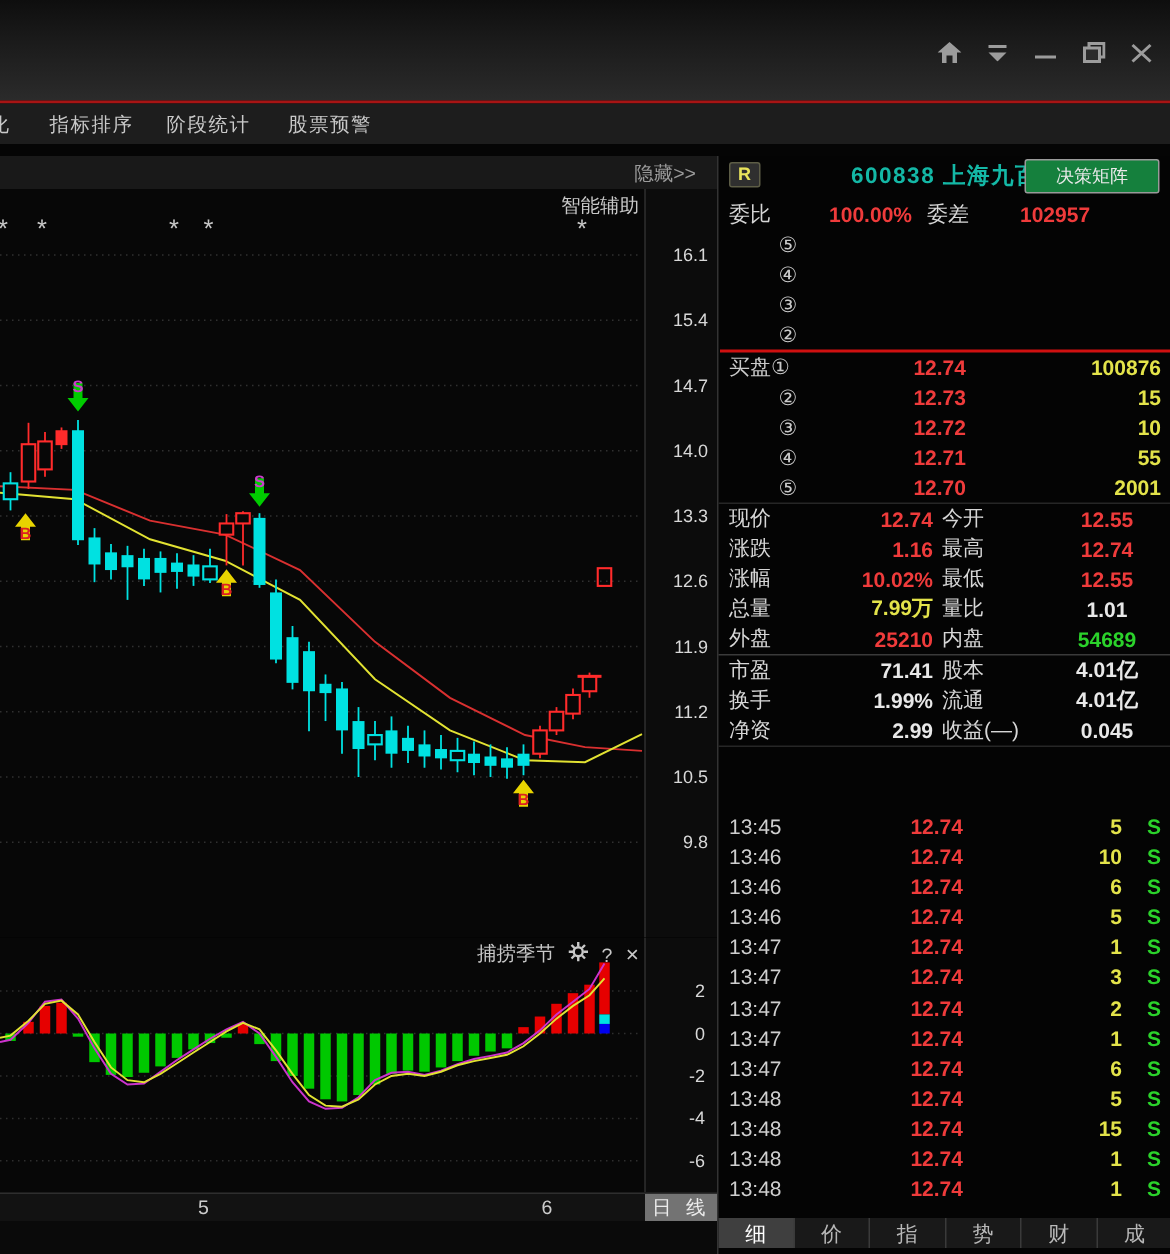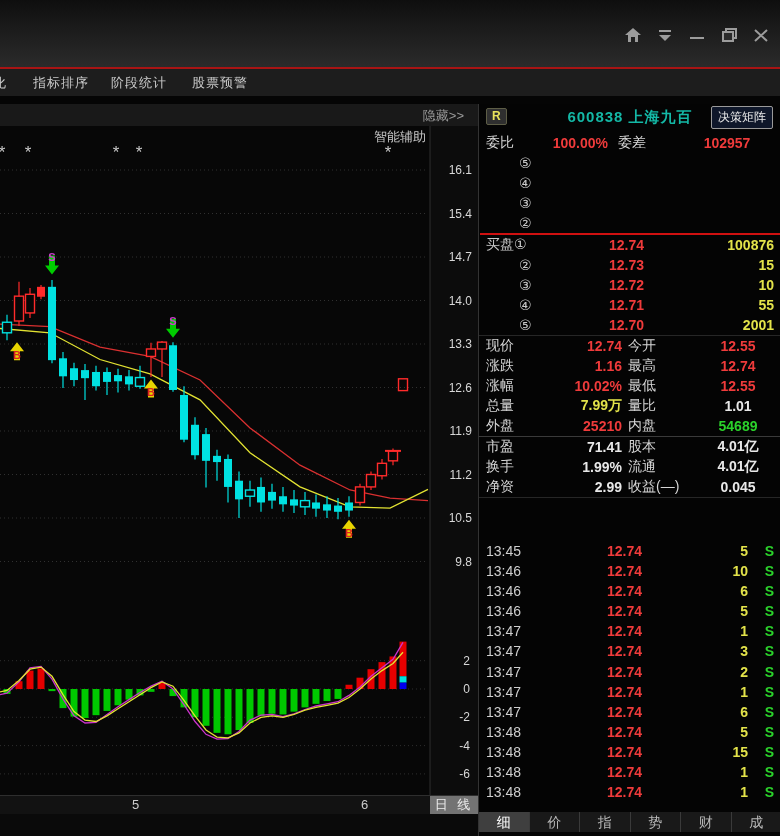--- a/index.html
+++ b/index.html
@@ -31,32 +31,32 @@
     color:#ececec;font-size:13px;text-align:center;line-height:18px;letter-spacing:3px;cursor:pointer;}
   .bottom-fill{position:absolute;left:0;top:814px;width:478px;height:22px;background:#0a0a0a;}
   
   .panel{position:absolute;left:478px;top:104px;width:302px;height:732px;background:#040404;
     border-left:1px solid #333;}
   .p-header{position:relative;height:28px;}
   .r-badge{position:absolute;left:7px;top:4px;padding:0 5px;height:15px;line-height:15px;
     background:#2f2f2f;border:1px solid #5d5d46;color:#e9e45c;font-size:12px;font-weight:bold;border-radius:2px;}
   .p-title{position:absolute;left:0;top:4px;width:100%;text-align:center;color:#14b8a6;
     font-size:15px;font-weight:bold;letter-spacing:1px;}
-  .matrix-btn{position:absolute;right:8px;top:2px;border:1px solid #9a9a9a;background:#0f172a;
-    color:#e8e8e8;font-size:12px;padding:2px 6px;border-radius:2px;cursor:pointer;}
+  .matrix-btn{position:absolute;right:8px;top:2px;border:1px solid #9a9a9a;background:#15803d;
+    color:#e8e8e8;font-size:12px;padding:2px 20px;border-radius:2px;cursor:pointer;}
   .p-tabs{position:relative;height:24px;display:flex;gap:4px;padding-left:4px;align-items:flex-end;}
   .p-tab{width:56px;height:20px;line-height:20px;text-align:center;font-size:13px;color:#9f9f9f;
     background:#1e1e1e;border:1px solid #3c3c3c;border-bottom:none;border-radius:4px 4px 0 0;cursor:pointer;}
   .p-tab.active{background:#454545;color:#f2ee4e;border-color:#777;font-weight:bold;}
   .wrow,.lvl-row,.srow,.trow{display:flex;align-items:center;padding:0 7px;font-size:14px;}
   .wrow{height:21px;}
   .wl{width:34px;color:#d6d6d6;}
   .wv1{width:88px;text-align:right;font-weight:bold;}
   .wl2{width:62px;margin-left:10px;color:#d6d6d6;}
-  .wv2{flex:1;text-align:center;font-weight:bold;}
+  .wv2{flex:1;text-align:left;font-weight:bold;}
   .lvl-block{display:flex;flex-direction:column;}
   .lvl-row{height:20px;}
   .lvl-lbl{width:58px;color:#c9c9c9;}
   .lvl-lbl.circ{padding-left:33px;width:25px;}
   .lvl-price{width:100px;text-align:right;font-weight:bold;}
   .lvl-vol{flex:1;text-align:right;font-weight:bold;}
   .red-div{height:2px;background:#cf1010;margin:0 1px;}
   .stats{border-top:1px solid #262626;border-bottom:1px solid #262626;}
   .srow{height:20px;}
   .srow.divider{border-top:1px solid #3a3a3a;}
@@ -297,20 +297,33 @@
         <rect x="356.5" y="52.68" width="7" height="11.32" fill="#e60000"></rect>
         <rect x="367.5" y="44.19" width="7" height="19.810000000000002" fill="#e60000"></rect>
         <rect x="378.5" y="37.115" width="7" height="26.884999999999998" fill="#e60000"></rect>
         <rect x="389.5" y="31.455" width="7" height="32.545" fill="#e60000"></rect>
         <rect x="399.5" y="16.597499999999997" width="7" height="34.667500000000004" fill="#e60000"></rect>
         <rect x="399.5" y="51.265" width="7" height="6.3675" fill="#00e1e1"></rect>
         <rect x="399.5" y="57.6325" width="7" height="6.3675" fill="#0000ee"></rect>
         <polyline points="0,69.7 7,68.2 19,56.9 30,42.8 41,41.4 52,54.1 63,73.9 74,90.9 85,98.0 96,97.3 107,89.5 118,81.7 129,74.6 140,67.5 151,61.2 162,56.2 173,64.0 184,79.6 195,96.5 206,109.3 217,114.2 228,113.5 239,106.5 250,95.1 261,90.2 272,89.5 283,91.6 294,88.8 305,84.5 316,81.0 327,78.9 338,76.7 349,70.4 360,61.9 371,51.3 382,42.8 393,34.3 403,17.3" fill="none" stroke="#cc33cc" stroke-width="1.3"></polyline>
         <polyline points="0,66.8 7,65.4 19,55.5 30,44.2 41,42.1 52,51.3 63,69.7 74,86.6 85,95.1 96,96.5 107,90.9 118,83.8 129,76.7 140,69.7 151,62.6 162,56.9 173,61.2 184,75.3 195,90.9 206,105.0 217,112.1 228,112.8 239,107.9 250,98.0 261,92.3 272,90.9 283,92.3 294,89.5 305,85.2 316,82.4 327,80.3 338,78.2 349,72.5 360,64.0 371,54.1 382,45.6 393,38.5 403,27.2" fill="none" stroke="#e2e232" stroke-width="1.3"></polyline>
       </svg></div>
+  <div class="ind-header">
+    <span>捕捞季节</span>
+    <span>
+      <svg width="13" height="13" viewBox="0 0 13 13">
+          <g stroke="#c8c8c8" stroke-width="1.6">
+            <circle cx="6.5" cy="6.5" r="3" fill="none"></circle>
+            <path d="M6.5 0 V3 M6.5 10 V13 M0 6.5 H3 M10 6.5 H13 M2 2 L4 4 M9 9 L11 11 M11 2 L9 4 M4 9 L2 11"></path>
+          </g>
+        </svg>
+    </span>
+    <span class="ih-q">?</span>
+    <span class="ih-x">×</span>
+  </div>
 
   <div class="xaxis-row">
     <span class="xl" style="left:132px">5</span>
     <span class="xl" style="left:361px">6</span>
     <span class="period-box">日 线</span>
   </div>
   <div class="bottom-fill"></div>
 
   <div class="panel">
     <div class="p-header">

